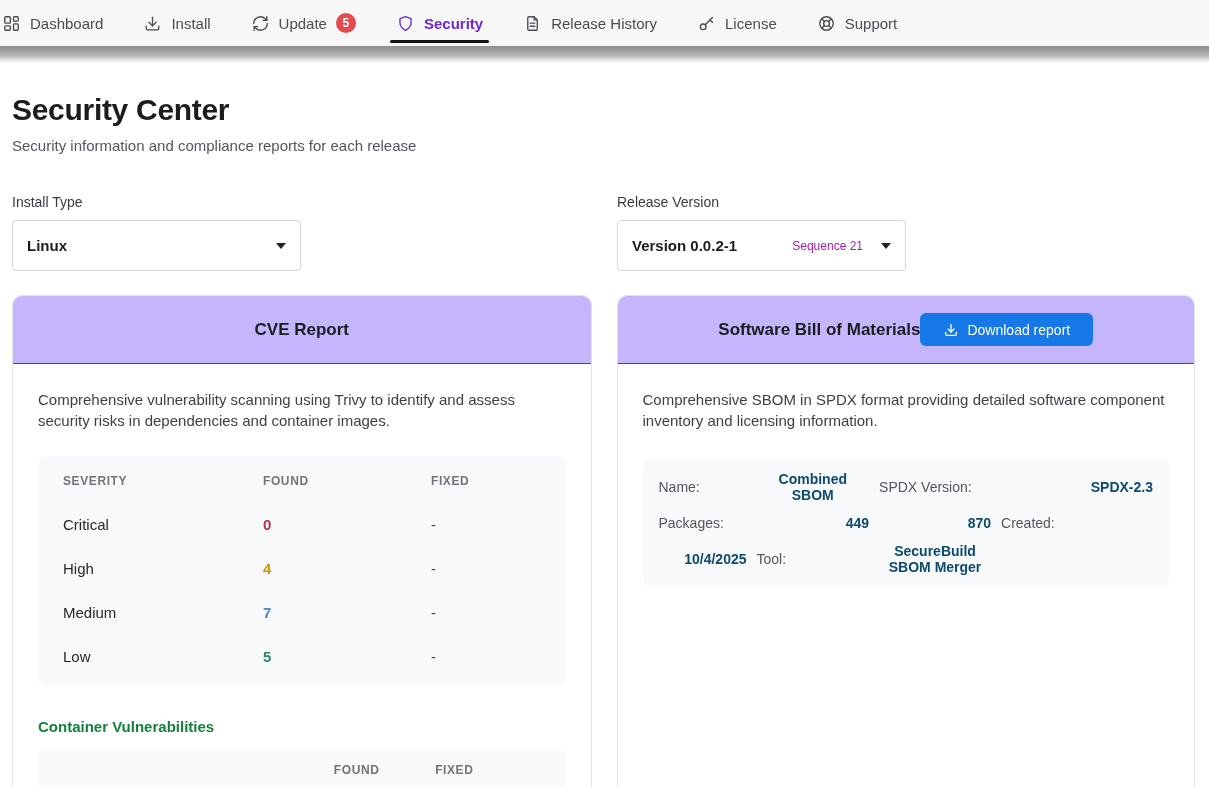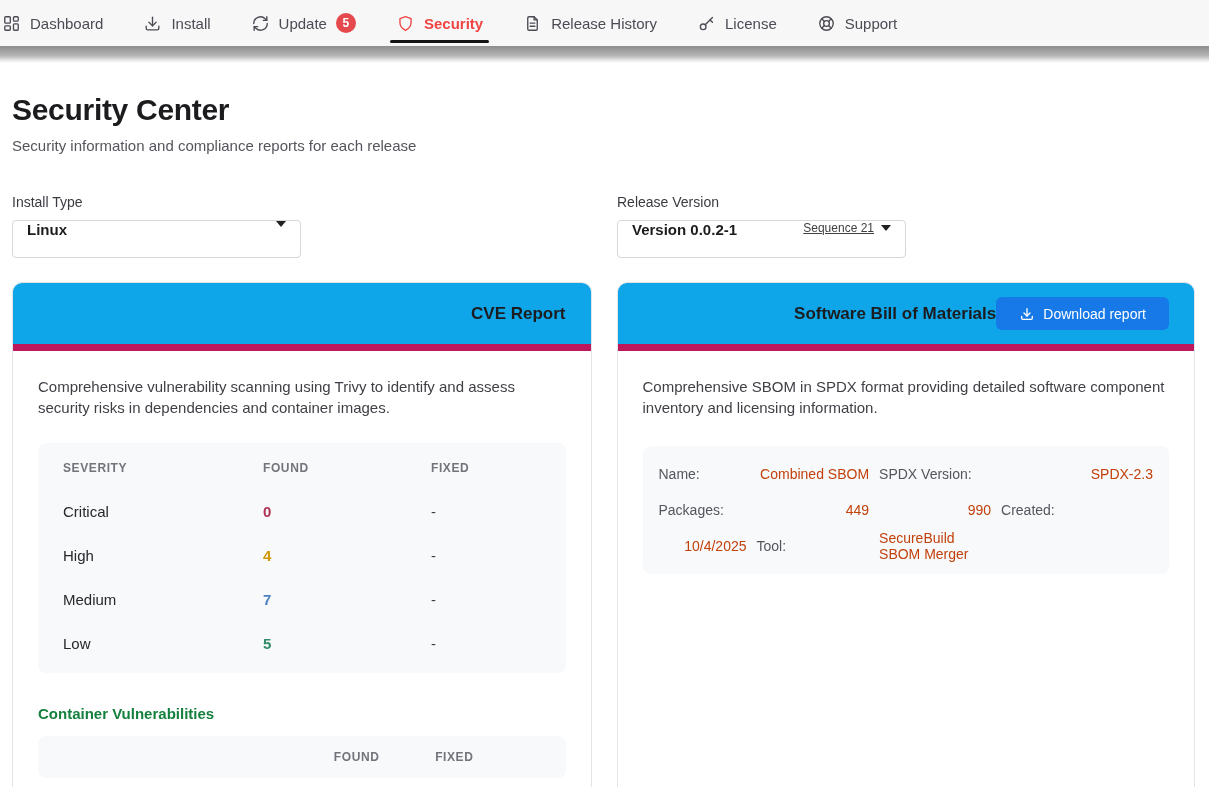--- a/index.html
+++ b/index.html
@@ -15,21 +15,21 @@
     display:flex; align-items:center;
     padding:0 2px; gap:40px;
   }
   .nav-item {
     position:relative; display:flex; align-items:center; gap:9px;
     font-size:15px; font-weight:500; color:#4b4b53; cursor:pointer;
     height:100%;
   }
   .nav-item svg { width:19px; height:19px; stroke:currentColor; fill:none;
     stroke-width:1.7; stroke-linecap:round; stroke-linejoin:round; }
-  .nav-item.active { color:#ef4444; font-weight:600; }
+  .nav-item.active { color:#6d28d9; font-weight:600; }
   .nav-item.active::after {
     content:""; position:absolute; left:-6px; right:-6px; bottom:3px;
     height:3px; border-radius:2px; background:#141417;
   }
   .nav-badge {
     display:inline-flex; align-items:center; justify-content:center;
     min-width:20px; height:20px; border-radius:10px;
     color:#fff; font-size:12px; font-weight:700; padding:0 4px;
   }
   .shadow-band {
@@ -39,40 +39,40 @@
   
   .main { padding:0 14px 0 12px; }
   .page-title { margin-top:30px; font-size:30px; font-weight:700; color:#1c1c1f; letter-spacing:-.3px; }
   .page-subtitle { margin-top:10px; font-size:15px; color:#55555e; }
   
   .filters { display:flex; margin-top:40px; }
   .filter-block { width:289px; }
   .filter-block + .filter-block { margin-left:316px; }
   .filter-label { font-size:14px; color:#3a3a42; margin-bottom:10px; }
   .select {
-    height:38px; background:#fff; border:1px solid #d6d6db; border-radius:4px;
-    display:flex; align-items:flex-start; justify-content:space-between;
+    height:51px; background:#fff; border:1px solid #d6d6db; border-radius:4px;
+    display:flex; align-items:center; justify-content:space-between;
     padding:0 14px; cursor:pointer;
   }
   .select-value { font-size:15px; font-weight:700; color:#1c1c1f; }
-  .select-meta { font-size:12px; color:#404040; margin-right:7px;text-decoration:underline; }
+  .select-meta { font-size:12px; color:#a21caf; margin-right:18px; }
   .select-right { display:flex; align-items:center; }
   .caret { width:0; height:0; border-left:5px solid transparent;
     border-right:5px solid transparent; border-top:6px solid #222; }
   
   .cards { display:flex; gap:25px; margin-top:24px; align-items:stretch; }
   .card {
     background:#fff; border:1px solid #e4e4e8; border-radius:10px;
     overflow:hidden; display:flex; flex-direction:column;
   }
   .card-left { width:580px; }
   .card-right { width:579px; }
   .card-header {
-    height:68px; flex:0 0 68px; background:#0ea5e9; border-bottom:7px solid #be185d;
-    display:flex; align-items:center; justify-content:flex-end; padding:0 25px;
+    height:68px; flex:0 0 68px; background:#c4b5fd; border-bottom:1px solid #be185d;
+    display:flex; align-items:center; justify-content:center; padding:0 25px;
   }
   .card-title { font-size:17px; font-weight:600; color:#1c1c1f; }
   .card-body { padding:25px 25px; flex:1; }
   .card-desc { font-size:15px; line-height:21px; color:#3f3f46; }
   
   .sev-table { margin-top:25px; background:#f8f9fa; border-radius:8px; padding:4px 0 8px; }
   .sev-row {
     display:grid; grid-template-columns:200px 168px 1fr;
     align-items:center; height:44px; padding:0 25px; font-size:15px; color:#27272c;
   }
@@ -95,21 +95,21 @@
     font-family:"Liberation Sans", sans-serif; cursor:pointer;
   }
   .btn-primary svg { width:16px; height:16px; stroke:#fff; fill:none;
     stroke-width:2; stroke-linecap:round; stroke-linejoin:round; }
   .sbom-details {
     margin-top:28px; background:#f8f9fa; border-radius:8px; padding:10px 16px;
     display:grid; grid-template-columns:88px 1fr 112px 1.35fr; column-gap:10px;
   }
   .sbom-details > div { height:36px; display:flex; align-items:center; font-size:14px; }
   .d-label { color:#55555e; }
-  .d-value { font-weight:400; color:#c2410c; justify-content:flex-end; text-align:left; }
+  .d-value { font-weight:700; color:#0c4a6e; justify-content:flex-end; text-align:center; }
 </style>
 </head>
 <body>
 
 <nav class="topnav">
   <div class="nav-item">
     <svg viewBox="0 0 24 24">
         <rect x="3.5" y="3.5" width="7" height="8" rx="1.2"></rect>
         <rect x="14.5" y="3.5" width="6" height="5.5" rx="1.2"></rect>
         <rect x="3.5" y="15" width="7" height="5.5" rx="1.2"></rect>
@@ -257,21 +257,21 @@
         <p class="card-desc">Comprehensive SBOM in SPDX format providing detailed software component inventory and licensing information.</p>
 
         <div class="sbom-details">
           <div class="d-label">Name:</div>
           <div class="d-value">Combined SBOM</div>
           <div class="d-label">SPDX Version:</div>
           <div class="d-value">SPDX-2.3</div>
 
           <div class="d-label">Packages:</div>
           <div class="d-value">449</div>
-          <div class="d-value">990</div>
+          <div class="d-value">870</div>
 
           <div class="d-label">Created:</div>
           <div class="d-value">10/4/2025</div>
           <div class="d-label">Tool:</div>
           <div class="d-value">SecureBuild SBOM Merger</div>
         </div>
       </div>
     </section>
 
   </div>

